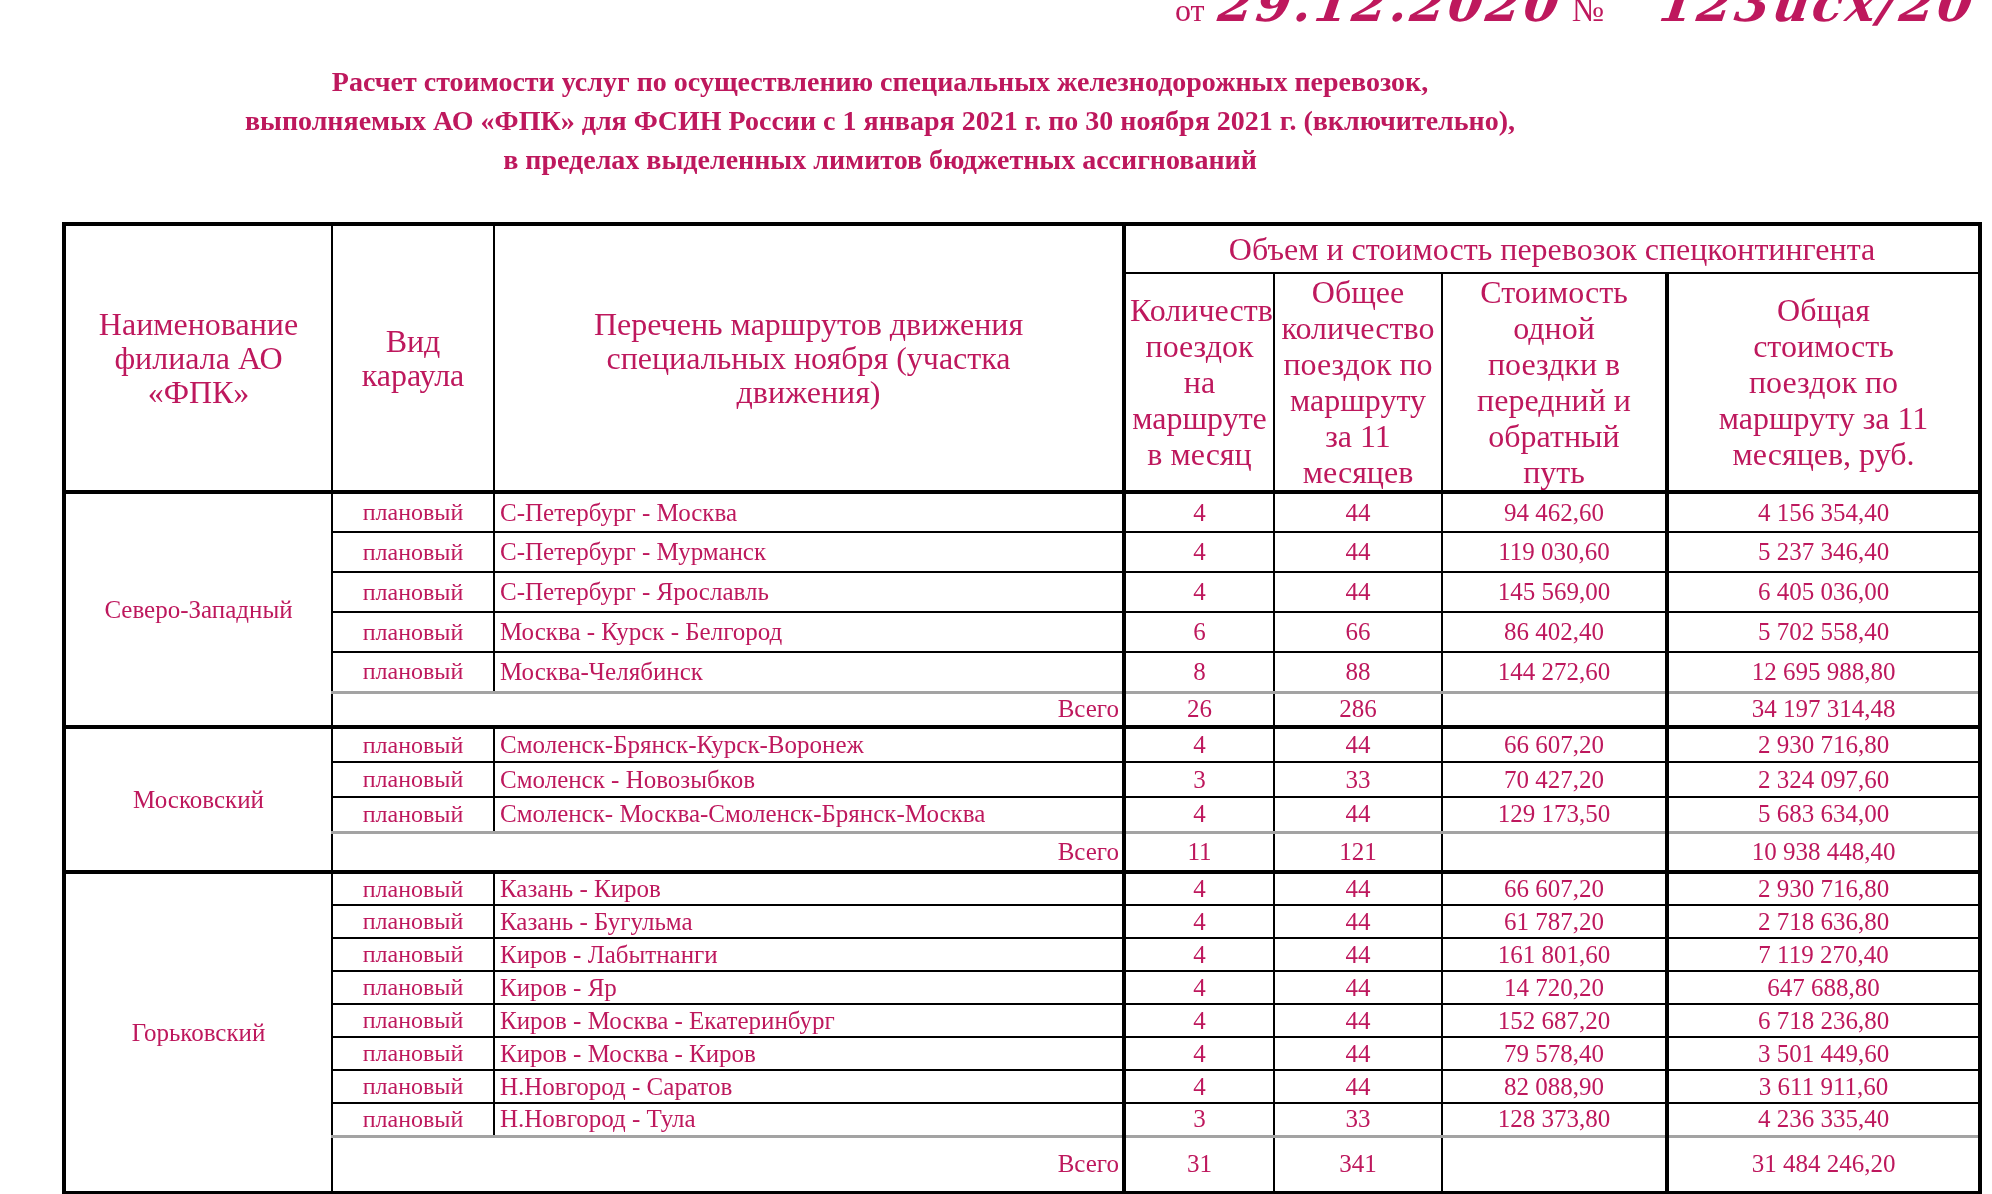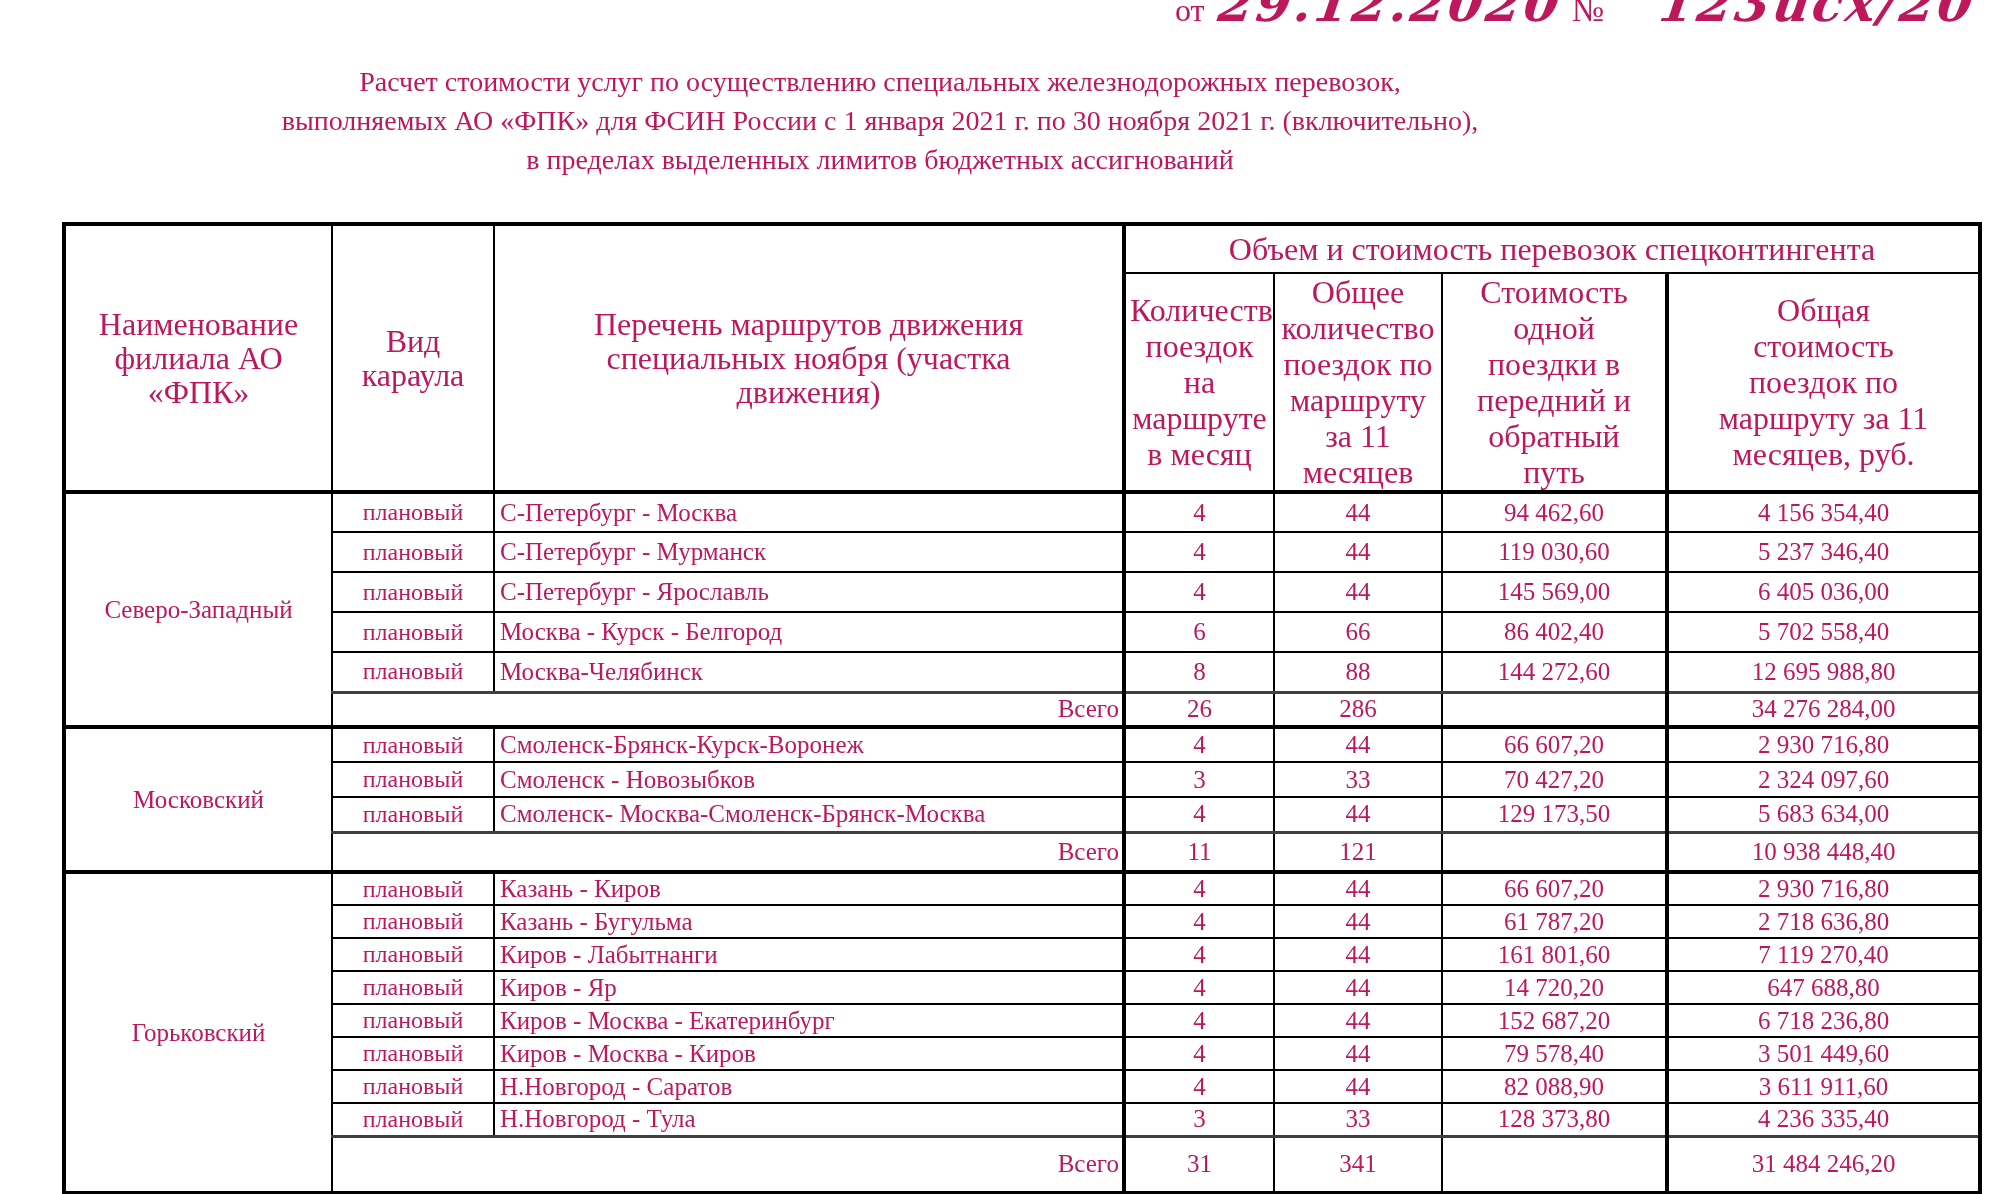--- a/index.html
+++ b/index.html
@@ -16,21 +16,21 @@
   .printed{font-size:32px;}
   .num-sign{font-size:34px;margin-left:10px;}
   .hand{
     font-family:"DejaVu Serif", serif;font-style:italic;font-weight:bold;
     font-size:50px;letter-spacing:3px;display:inline-block;
     transform:skewX(-8deg);margin-left:14px;
   }
   .hand.second{margin-left:56px;}
   .title{
     position:absolute;top:62px;left:58px;width:1644px;
-    text-align:center;font-weight:normal;font-size:28px;line-height:39px;
+    text-align:center;font-weight:bold;font-size:28px;line-height:39px;
   }
   table.cost{
     position:absolute;top:222px;left:62px;width:1916px;
     border-collapse:collapse;table-layout:fixed;
     border:4px solid #000;
   }
   .cost th,.cost td{
     border:2px solid #000;vertical-align:middle;
     padding:0 4px;font-weight:normal;overflow:hidden;
   }
@@ -39,21 +39,21 @@
   tr.subhead th{height:188px;border-bottom:4px solid #000;line-height:36px;}
   th.rspan{border-bottom:4px solid #000;line-height:34px;}
   .hdr-inner{margin:0 auto;}
   .w520{max-width:520px;} .w160{max-width:160px;} .w215{max-width:215px;}
   td.filial{text-align:center;font-size:25px;border-bottom:4px solid #000;}
   td.guard{text-align:center;font-size:24px;margin-left:20px;}
   td.route{text-align:left;font-size:25px;padding-left:5px;margin-top:48px;}
   td.num{text-align:center;font-size:25px;}
   td.total-label{text-align:right;font-size:25px;padding-right:3px;}
   .bt-r{border-right:4px solid #000 !important;}
-  tr.total td{border-top:3px solid #404040;border-bottom:4px solid #000;}
+  tr.total td{border-top:3px solid #a3a3a3;border-bottom:4px solid #000;}
   tr.h40{height:40px;} tr.h35{height:35px;} tr.h33{height:33px;}
   tr.ht35{height:35px;} tr.ht40{height:40px;} tr.ht57{height:57px;}
 </style>
 </head>
 <body>
 
 <div class="page">
 
   <div class="annotation">
     <span class="printed">от</span>
@@ -140,21 +140,21 @@
       <td class="num">8</td>
       <td class="num">88</td>
       <td class="num bt-r">144 272,60</td>
       <td class="num">12 695 988,80</td>
     </tr>
     <tr class="total ht35">
       <td class="total-label bt-r" colspan="2">Всего</td>
       <td class="num">26</td>
       <td class="num">286</td>
       <td class="num bt-r"></td>
-      <td class="num">34 276 284,00</td>
+      <td class="num">34 197 314,48</td>
     </tr>
 
     <tr class="h35">
       <td class="filial" rowspan="4">Московский</td>
       <td class="guard">плановый</td>
       <td class="route bt-r">Смоленск-Брянск-Курск-Воронеж</td>
       <td class="num">4</td>
       <td class="num">44</td>
       <td class="num bt-r">66 607,20</td>
       <td class="num">2 930 716,80</td>

